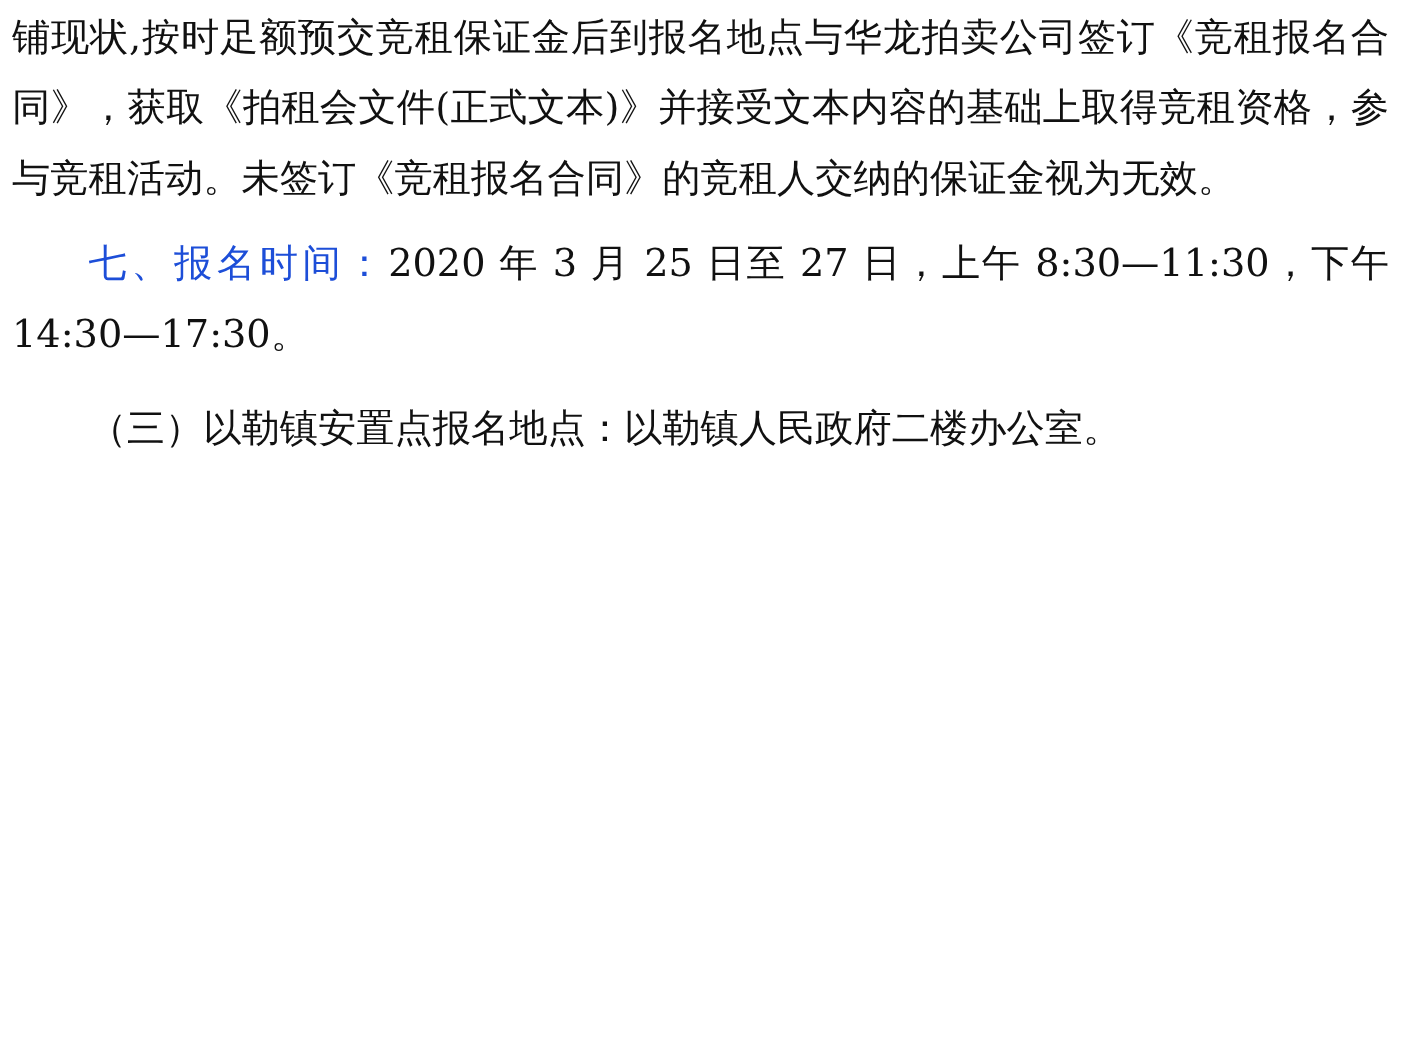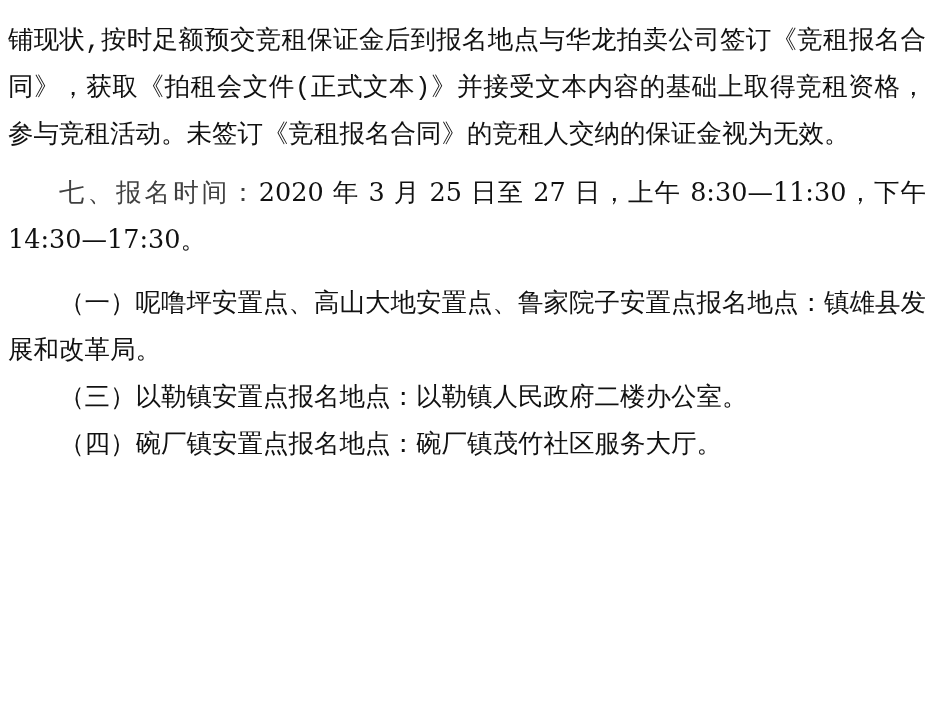--- a/index.html
+++ b/index.html
@@ -30,47 +30,44 @@
     margin: 0;
     white-space: normal;
   }
   .indent {
     text-indent: 51px;
   }
   .black {
     color: #111111;
   }
   .heading-num {
-    color: #404040;
+    color: #1d4ed8;
     letter-spacing: 2px;
   }
   .blk-first {
-    margin-top: 18px;
-    font-family: Liberation Mono, monospace;
+    margin-top: 2px;
   }
   .spacer-1 { height: 10px; }
   .spacer-2 { height: 8px; }
 </style>
 </head>
 <body>
 
 <div class="page">
 
   <p class="para blk-first">铺现状,按时足额预交竞租保证金后到报名地点与华龙拍卖公司签订《竞租报名合同》，获取《拍租会文件(正式文本)》并接受文本内容的基础上取得竞租资格，参与竞租活动。未签订《竞租报名合同》的竞租人交纳的保证金视为无效。</p>
 
   <div class="spacer-1"></div>
 
   <p class="para indent"><span class="heading-num">七、报名时间：</span><span class="black">2020 年 3 月 25 日至 27 日，上午 8:30—11:30，下午 14:30—17:30。</span></p>
 
   <div class="spacer-2"></div>
 
 
   <div class="spacer-2"></div>
 
-  <p class="para indent">（一）呢噜坪安置点、高山大地安置点、鲁家院子安置点报名地点：镇雄县发展和改革局。</p>
 
 
   <p class="para indent">（三）以勒镇安置点报名地点：以勒镇人民政府二楼办公室。</p>
 
-  <p class="para indent">（四）碗厂镇安置点报名地点：碗厂镇茂竹社区服务大厅。</p>
 
 
 </div>
 
 </body></html>

